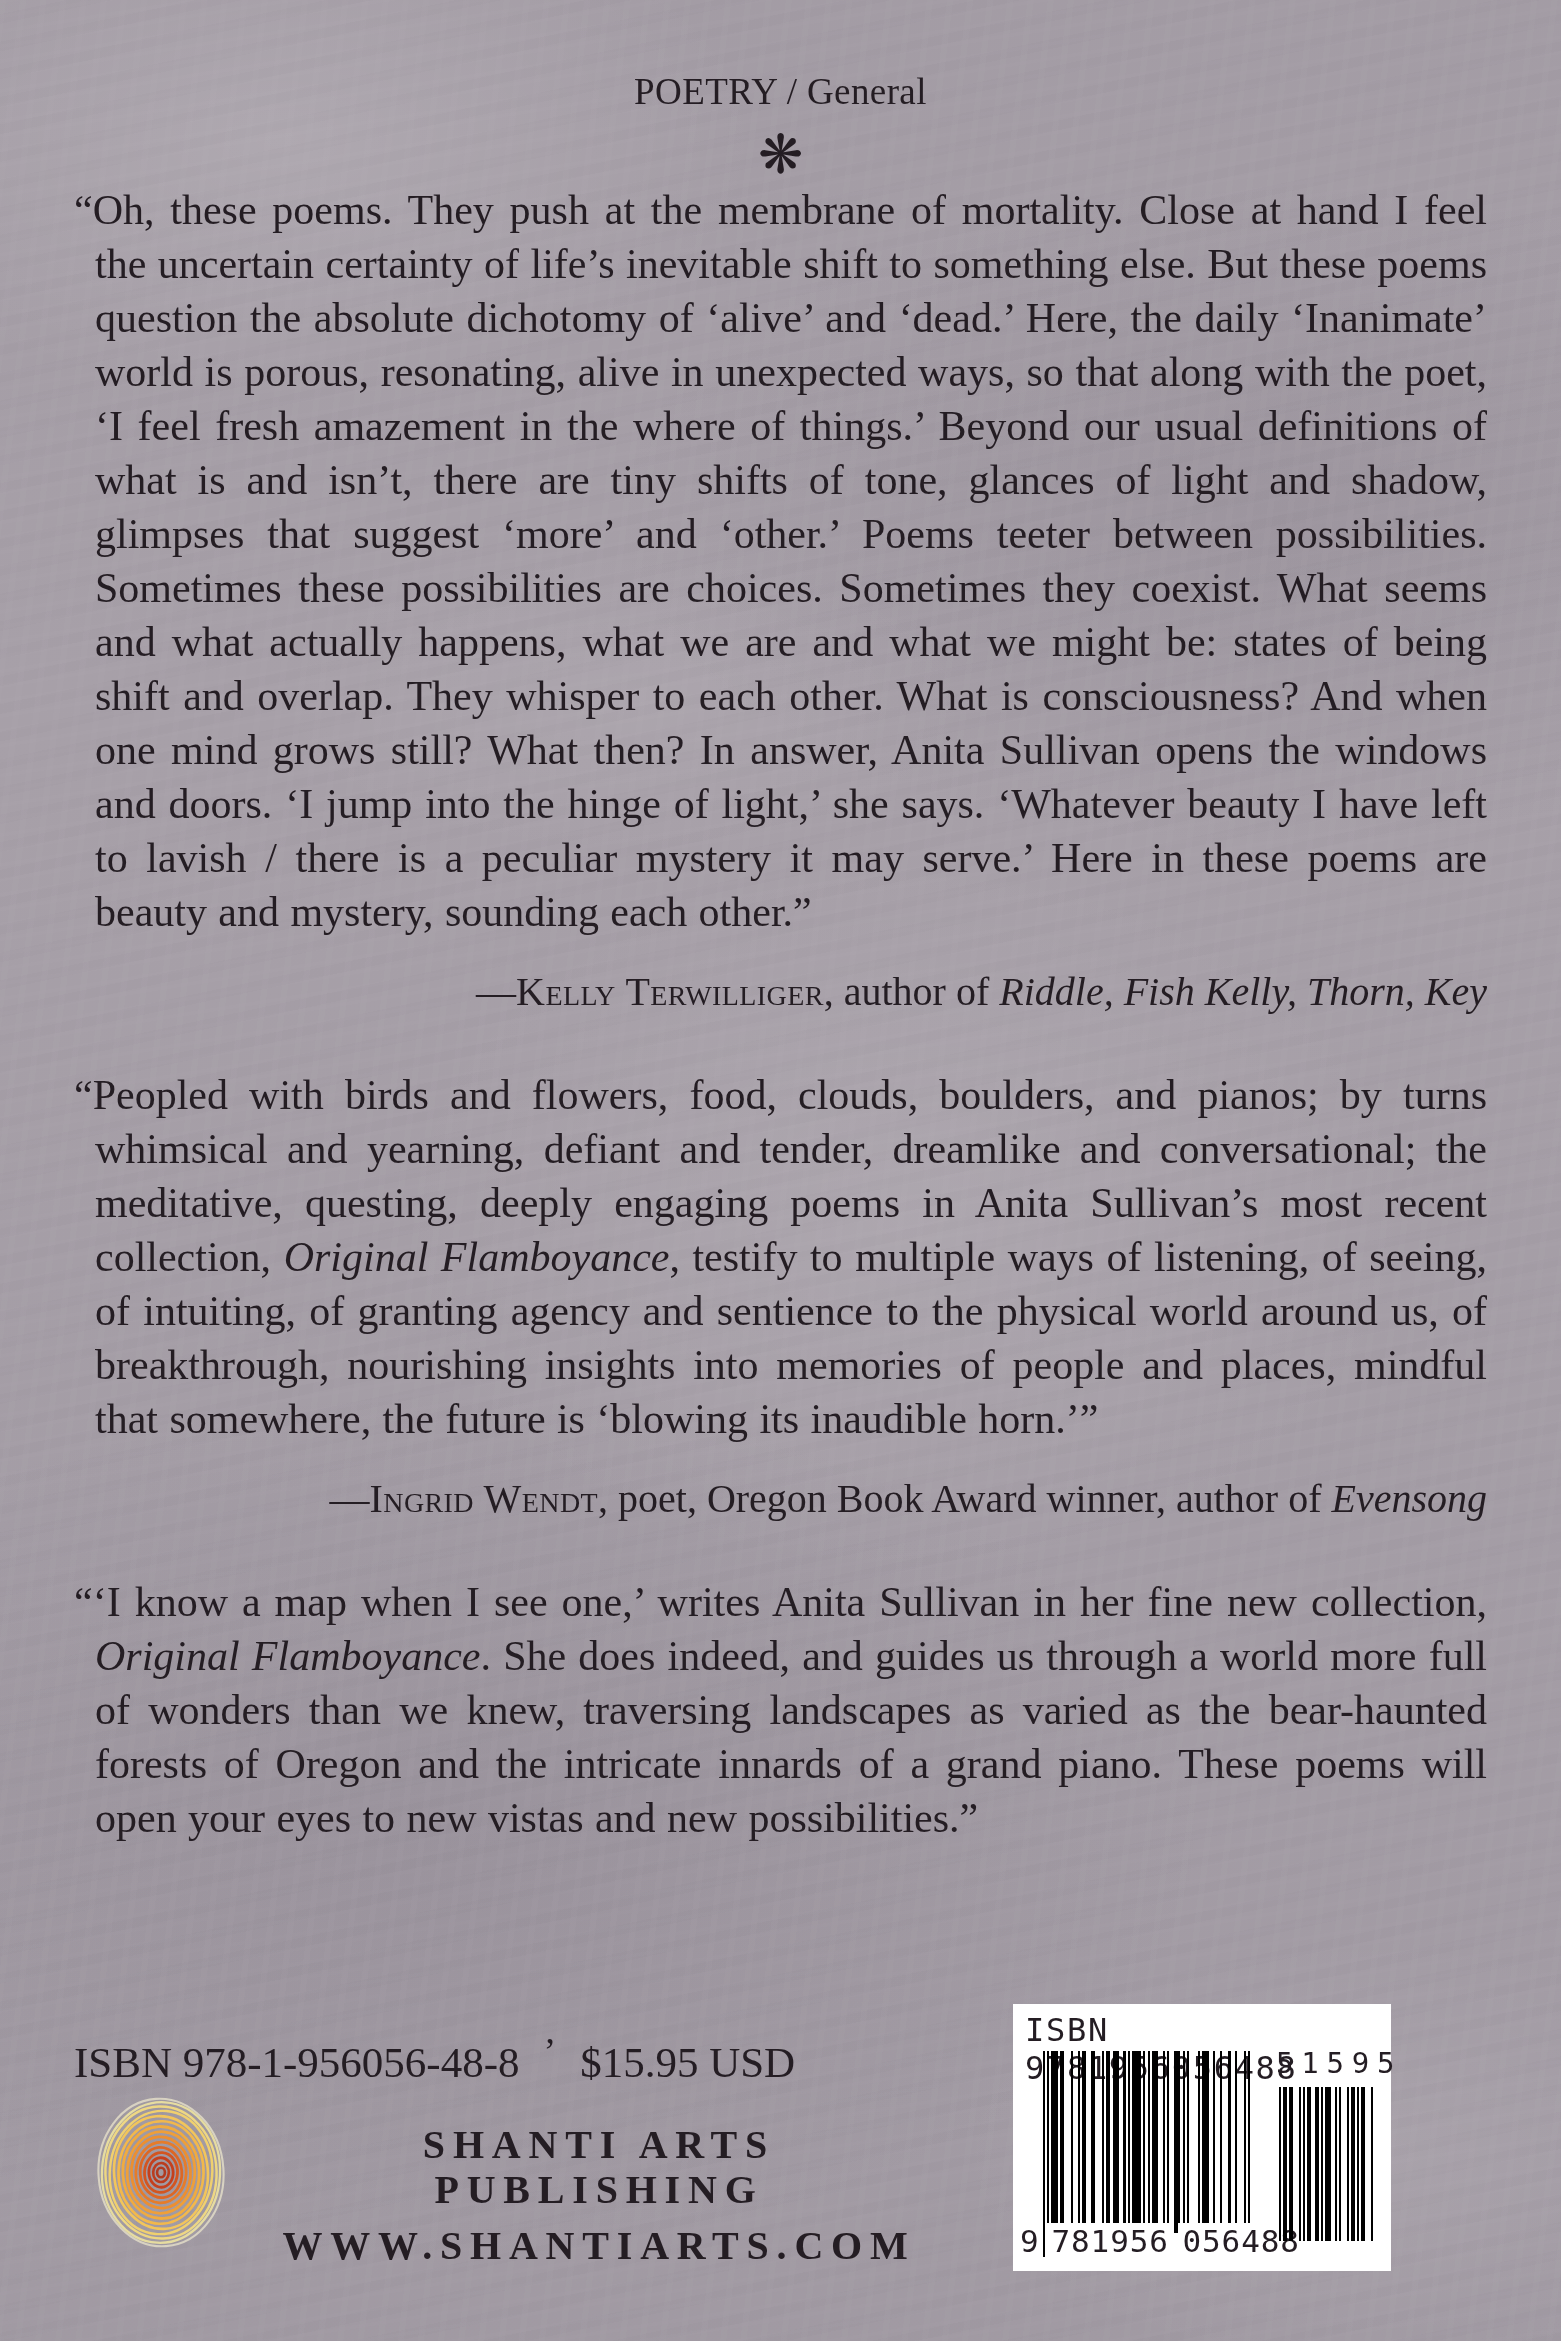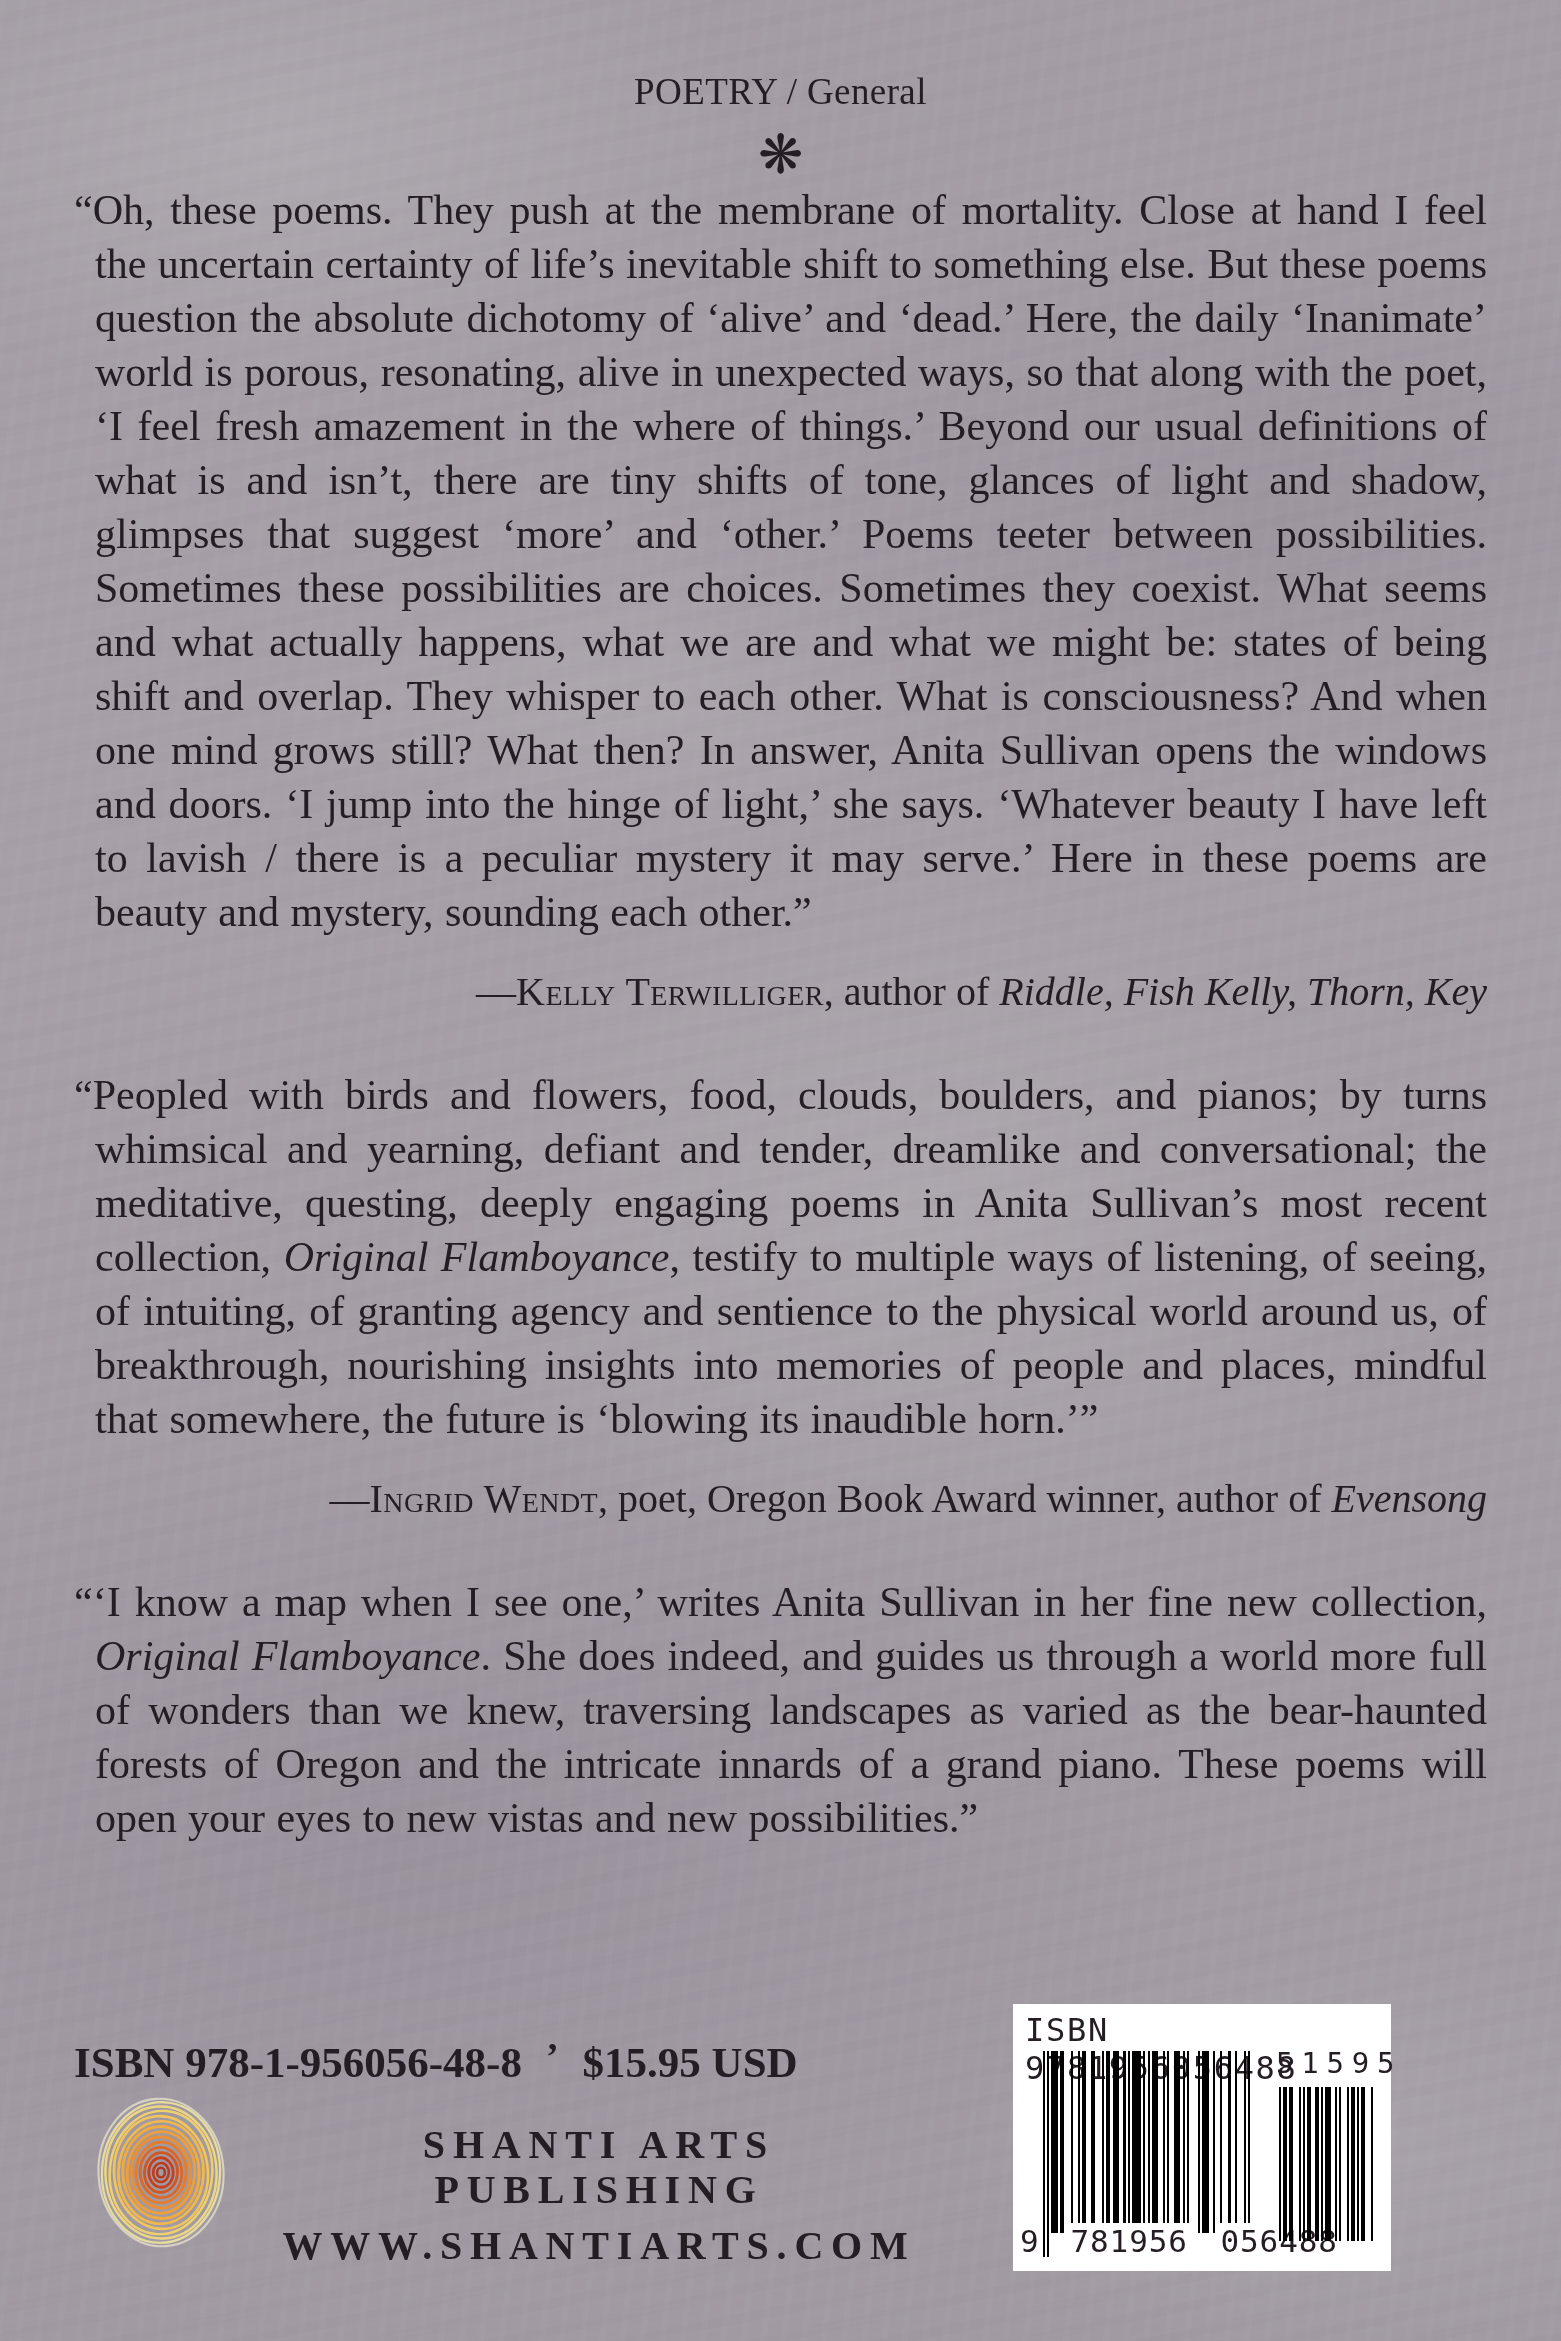--- a/index.html
+++ b/index.html
@@ -34,41 +34,41 @@
     margin:0; font-size:42px; line-height:54px; text-align:justify;
     padding-left:21px; text-indent:-21px; word-spacing:0.9px;
   }
   .quote:first-of-type .quote-text { margin-top:38px; }
   .quote + .quote .quote-text { margin-top:49px; }
   .attribution { margin:26px 0 0 0; font-size:40px; line-height:54px; text-align:right; }
   .sc { font-variant:small-caps; letter-spacing:0.4px; }
   .it { font-style:italic; }
 
   .footer { position:absolute; left:0; top:1995px; width:1561px; height:347px; }
-  .isbn-price { position:absolute; left:74px; top:43px; font-size:43px; font-weight:bold;
-                display:flex; align-items:flex-end; gap:24px; white-space:nowrap; }
+  .isbn-price { position:absolute; left:74px; top:43px; font-size:43px; font-weight:normal;
+                display:flex; align-items:flex-start; gap:24px; white-space:nowrap; }
   .isbn-sep { font-size:38px; transform:translateY(-8.7px); }
   .logo { position:absolute; left:95px; top:101px; }
   .publisher { position:absolute; left:252px; top:127px; width:694px; text-align:center; }
   .publisher-name { font-size:40px; font-weight:bold; letter-spacing:7.8px; line-height:45px; }
   .publisher-url  { font-size:40px; font-weight:bold; letter-spacing:7.8px; line-height:45px; margin-top:11px; }
 
   .barcode-box { position:absolute; left:1013px; top:8.7px; width:378px; height:267px;
                  background:#ffffff; }
   .bc-header { position:absolute; left:12px; top:7px;
                font-family:"DejaVu Sans Mono", monospace; font-size:32px; letter-spacing:1.7px; }
   .bc-main { position:absolute; left:29.5px; top:47px; width:213px; height:206px;
              display:flex; align-items:flex-start; }
   .bc-main .m { flex:0 0 auto; width:2.2px; height:182px; }
   .bc-main .m.b { background:#000; }
   .bc-main .m.tall { height:206px; }
   .bc-digits { position:absolute; left:3.5px; top:219px; display:flex; align-items:baseline;
                font-family:"DejaVu Sans Mono", monospace; font-size:31px; }
   .bc-digits .d9 { padding:0 3.5px; background:#fff; }
-  .bc-digits .grp { background:#fff; padding:0 4.3px; margin-left:24px; letter-spacing:0.9px; }
+  .bc-digits .grp { background:#fff; padding:0 4.3px; margin-left:5px; letter-spacing:0.9px; }
   .bc-supp { position:absolute; left:257px; top:42px; width:109px; }
   .bc-supp-digits { text-align:center; font-family:"DejaVu Sans Mono", monospace;
                     font-size:29px; letter-spacing:7.8px; padding-left:6px; }
   .bc-supp-bars { margin:7px 0 0 7px; height:154px; display:flex; align-items:flex-start; }
   .bc-supp-bars .m { flex:0 0 auto; width:2px; height:154px; }
   .bc-supp-bars .m.b { background:#000; }
 </style>
 </head>
 <body>
 

